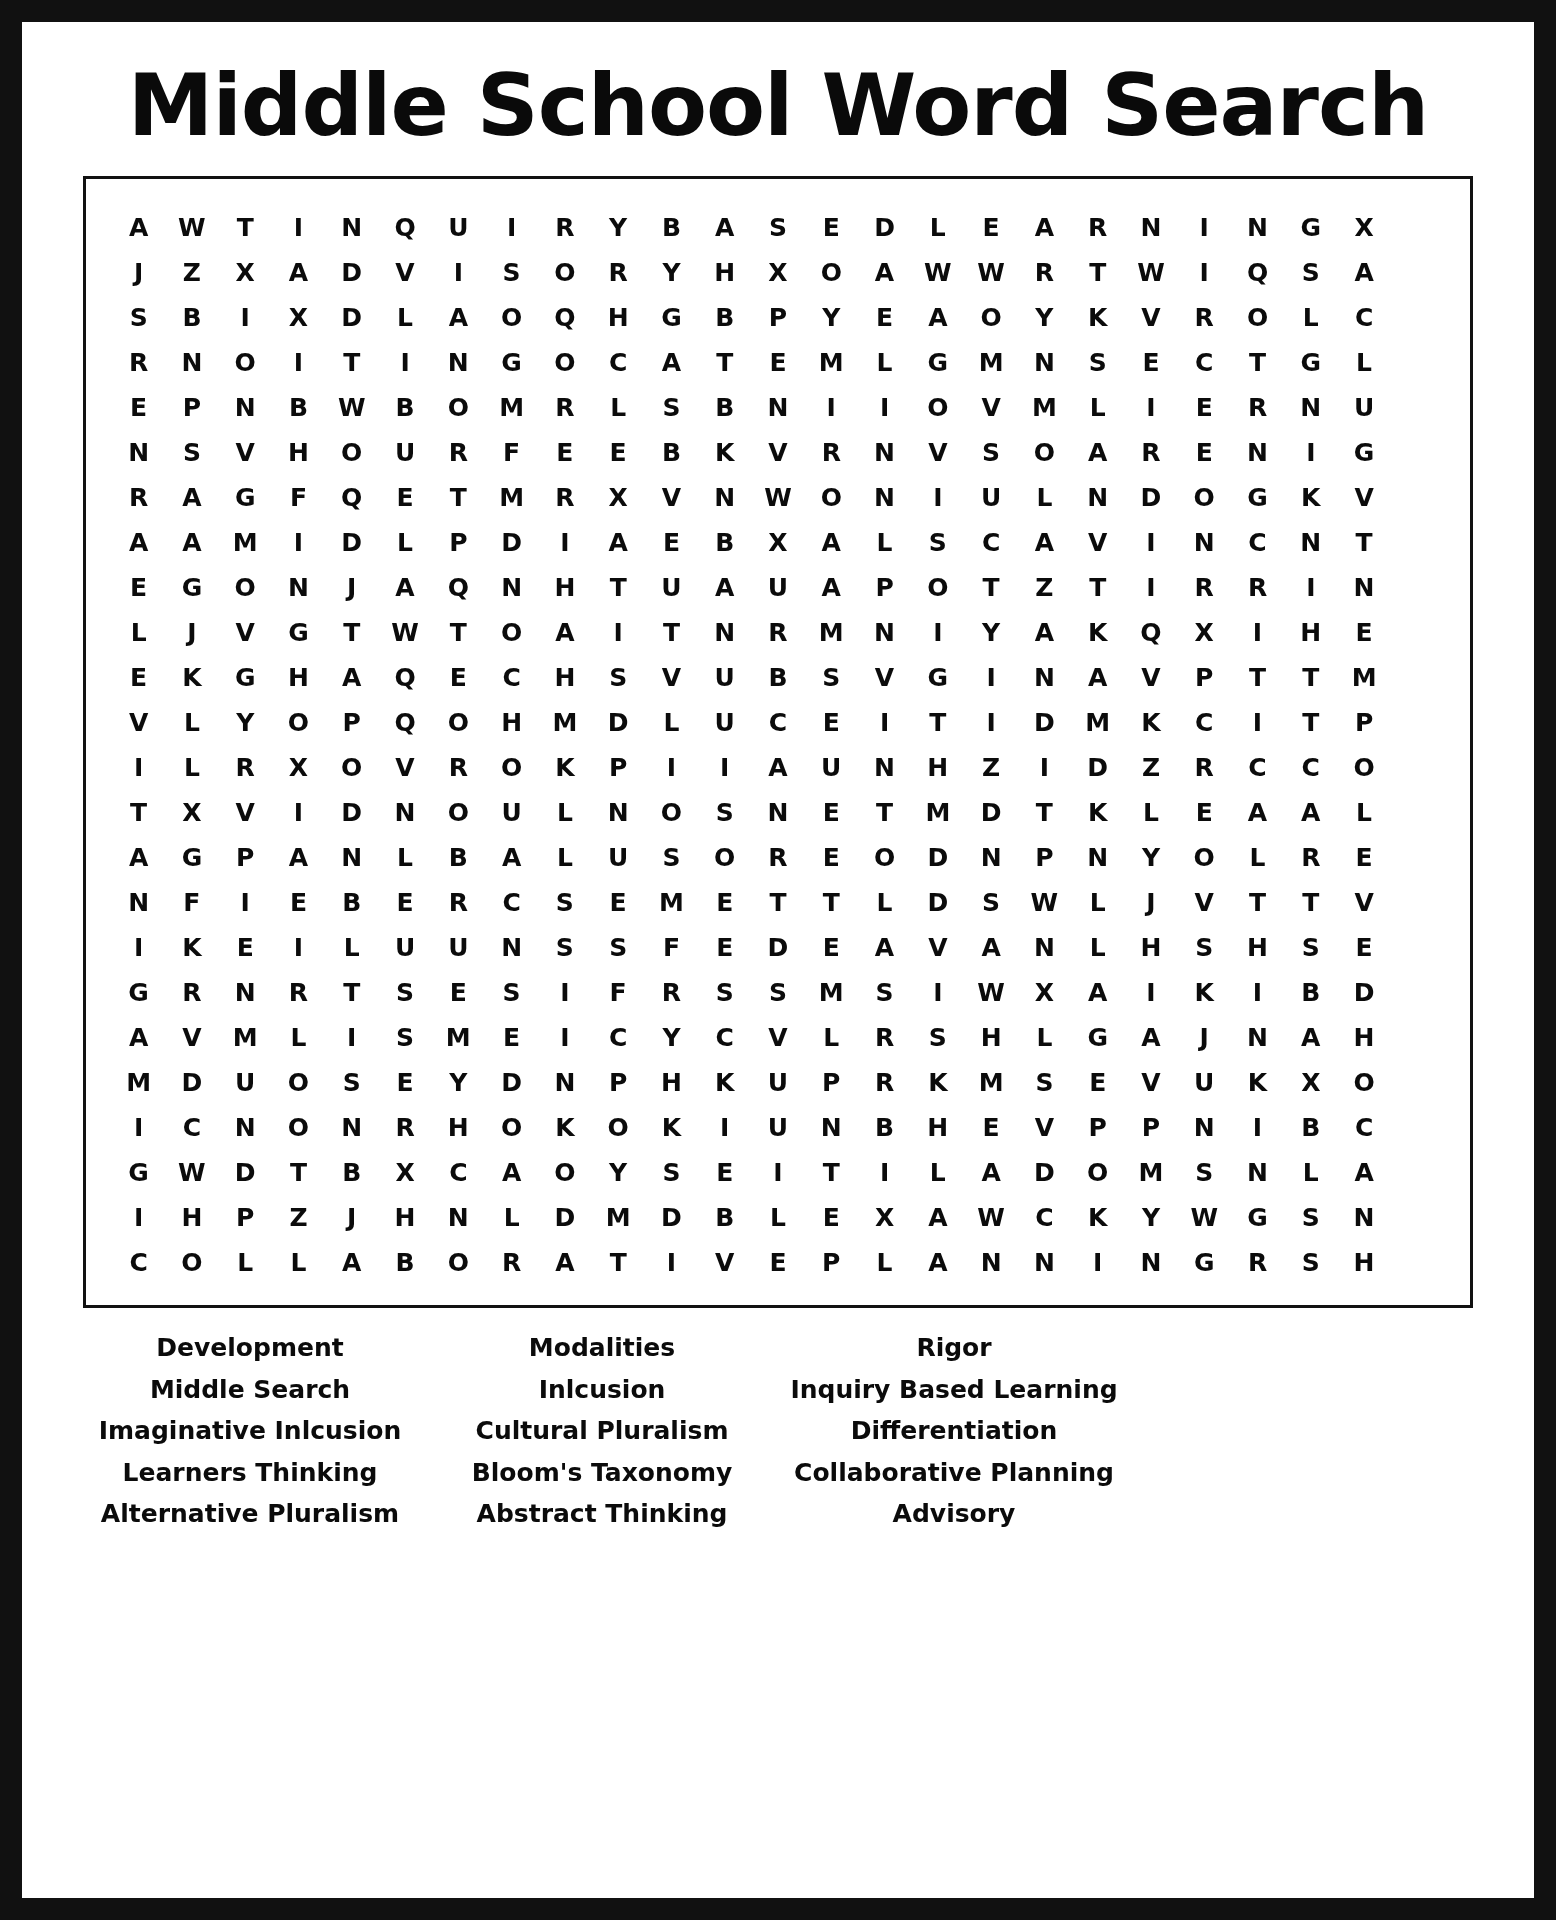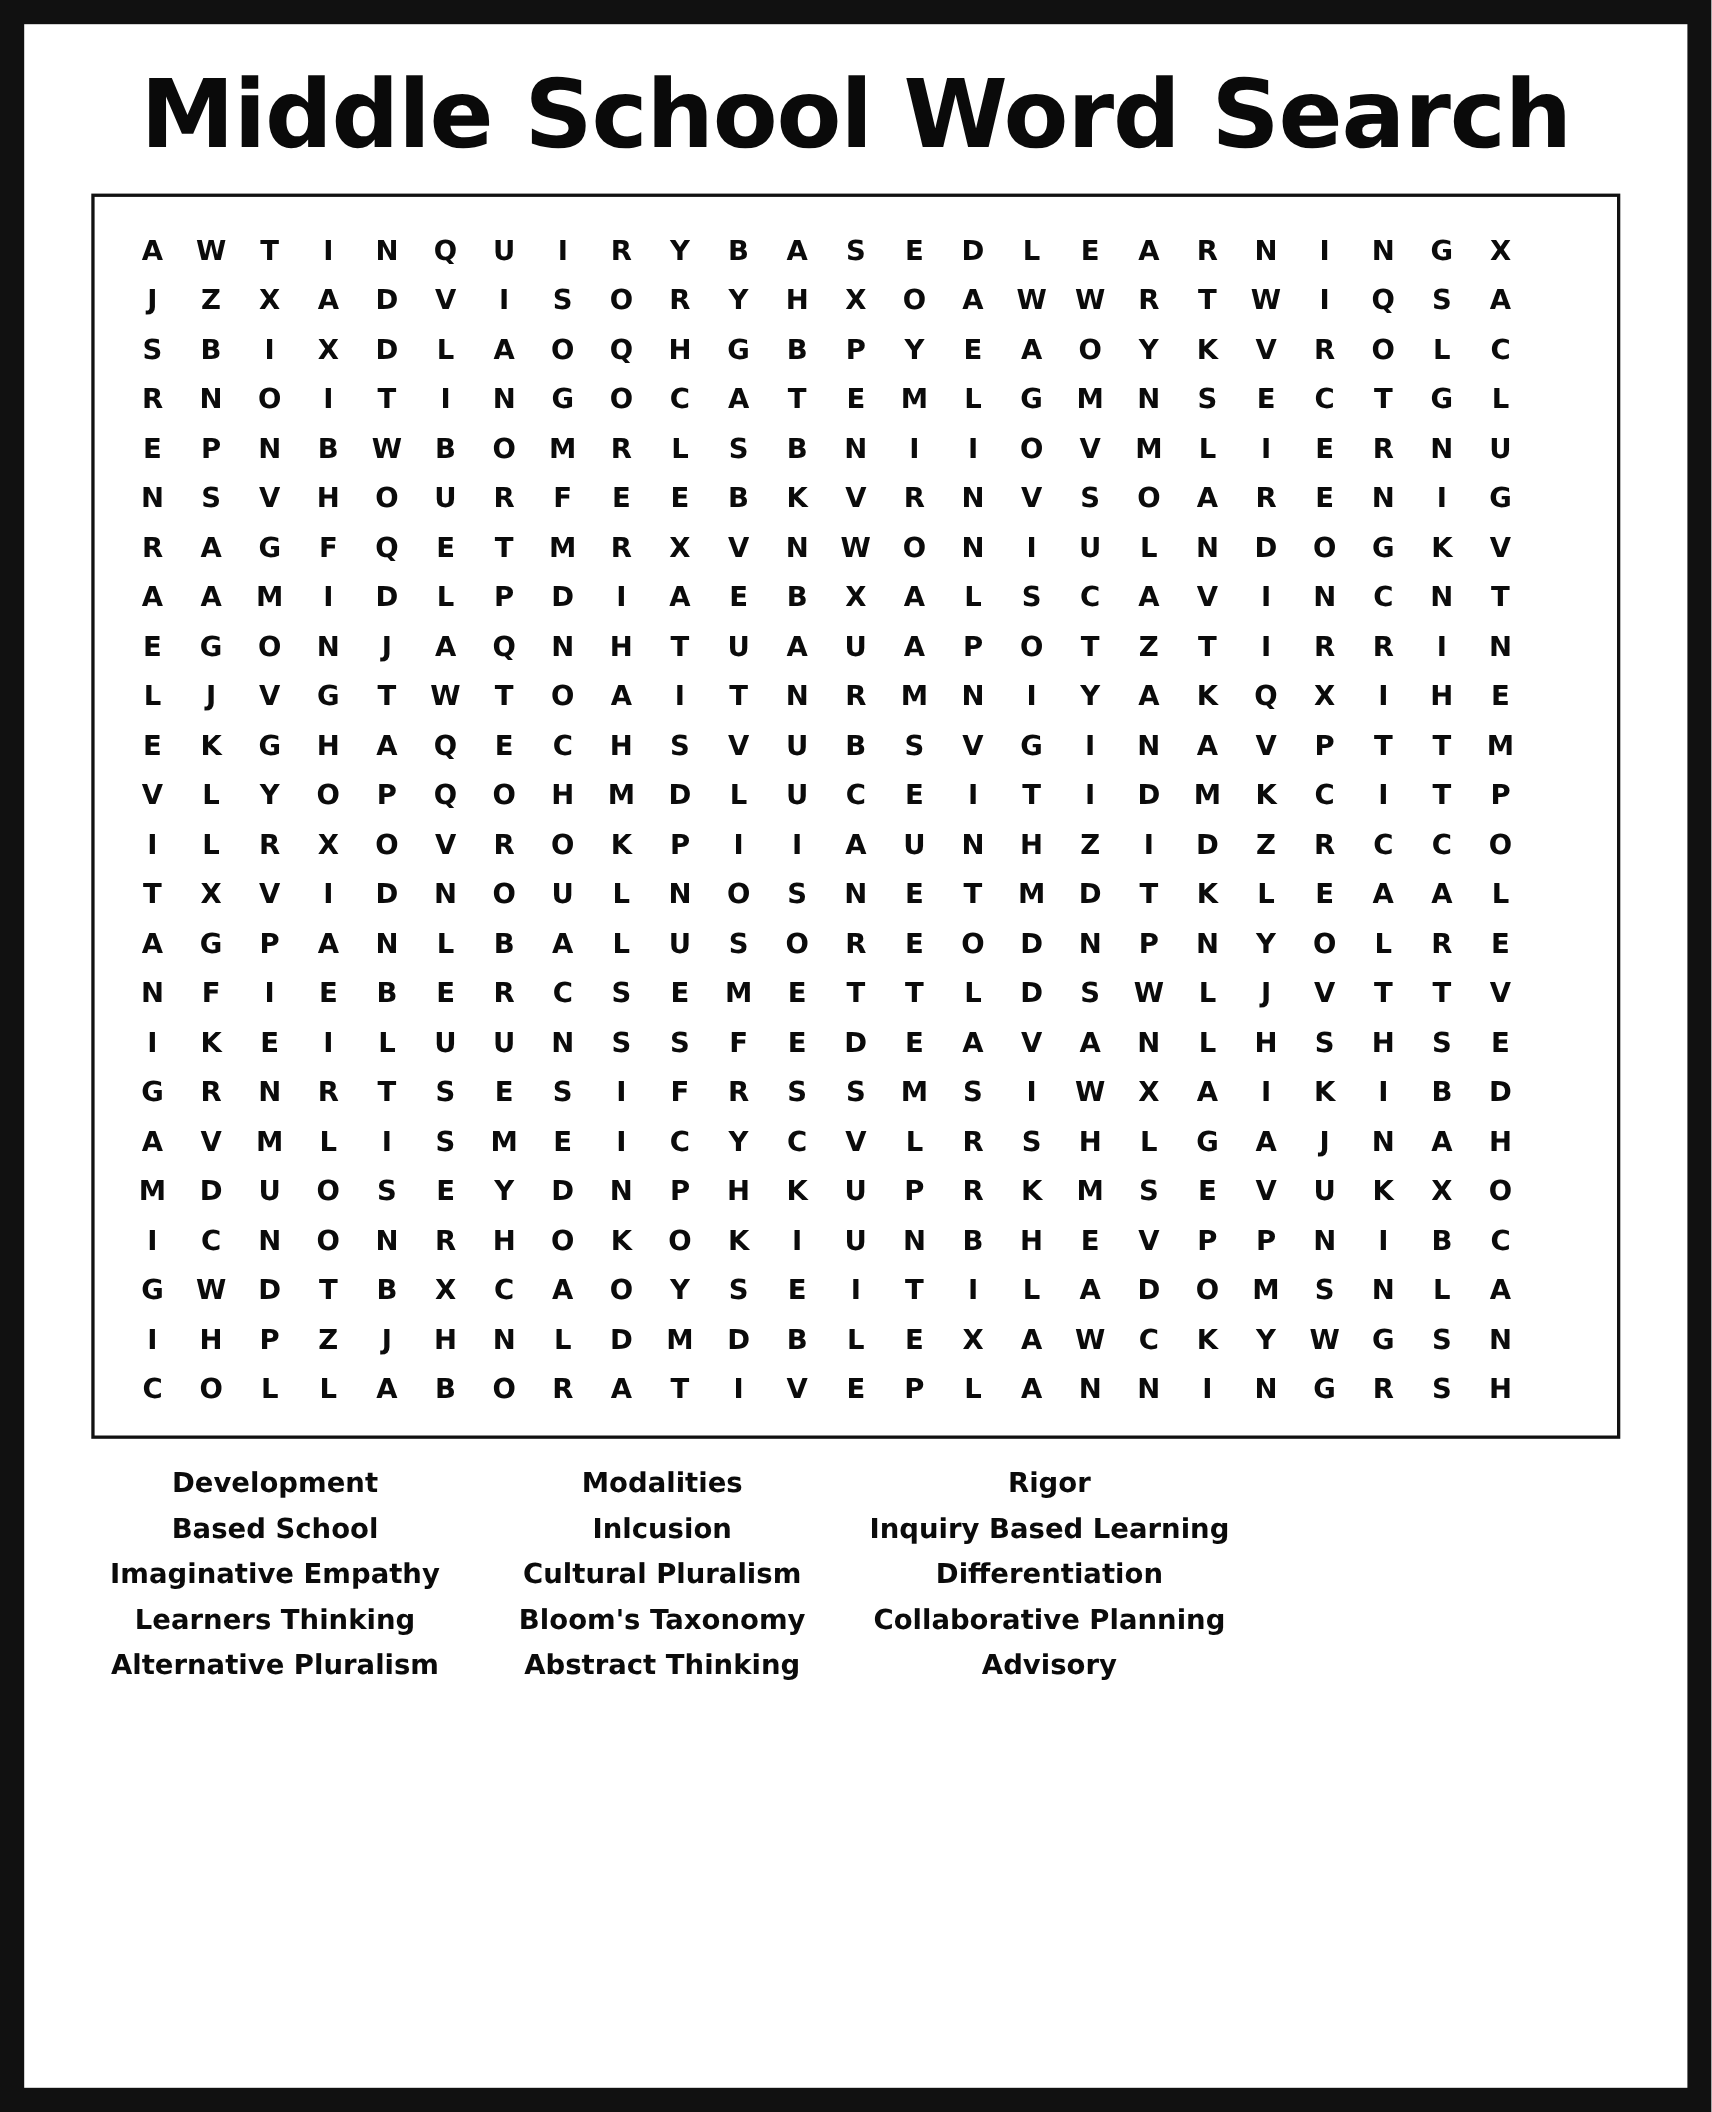--- a/index.html
+++ b/index.html
@@ -697,22 +697,22 @@
           <div class="cell">R</div>
           <div class="cell">S</div>
           <div class="cell">H</div>
           <div class="cell"></div>
         </div>
     </div>
 
     <div class="words" id="word-list">
         <div class="word-col">
           <div class="word">Development</div>
-          <div class="word">Based School</div>
-          <div class="word">Imaginative Empathy</div>
+          <div class="word">Middle Search</div>
+          <div class="word">Imaginative Inlcusion</div>
           <div class="word">Learners Thinking</div>
           <div class="word">Alternative Pluralism</div>
         </div>
         <div class="word-col">
           <div class="word">Modalities</div>
           <div class="word">Inlcusion</div>
           <div class="word">Cultural Pluralism</div>
           <div class="word">Bloom's Taxonomy</div>
           <div class="word">Abstract Thinking</div>
         </div>

